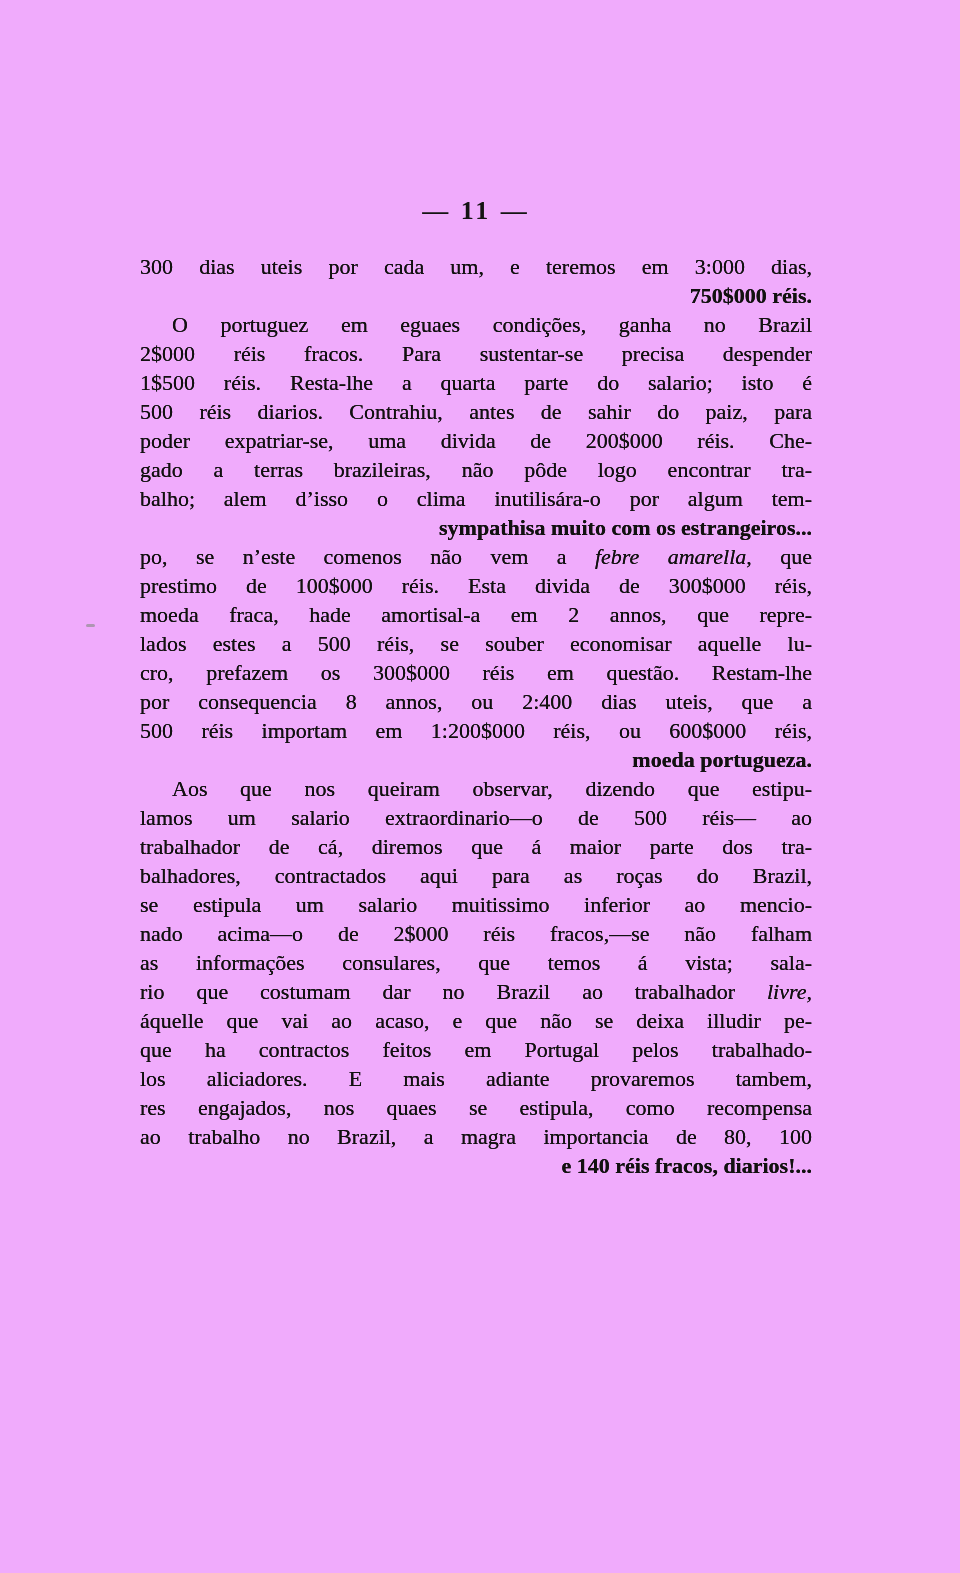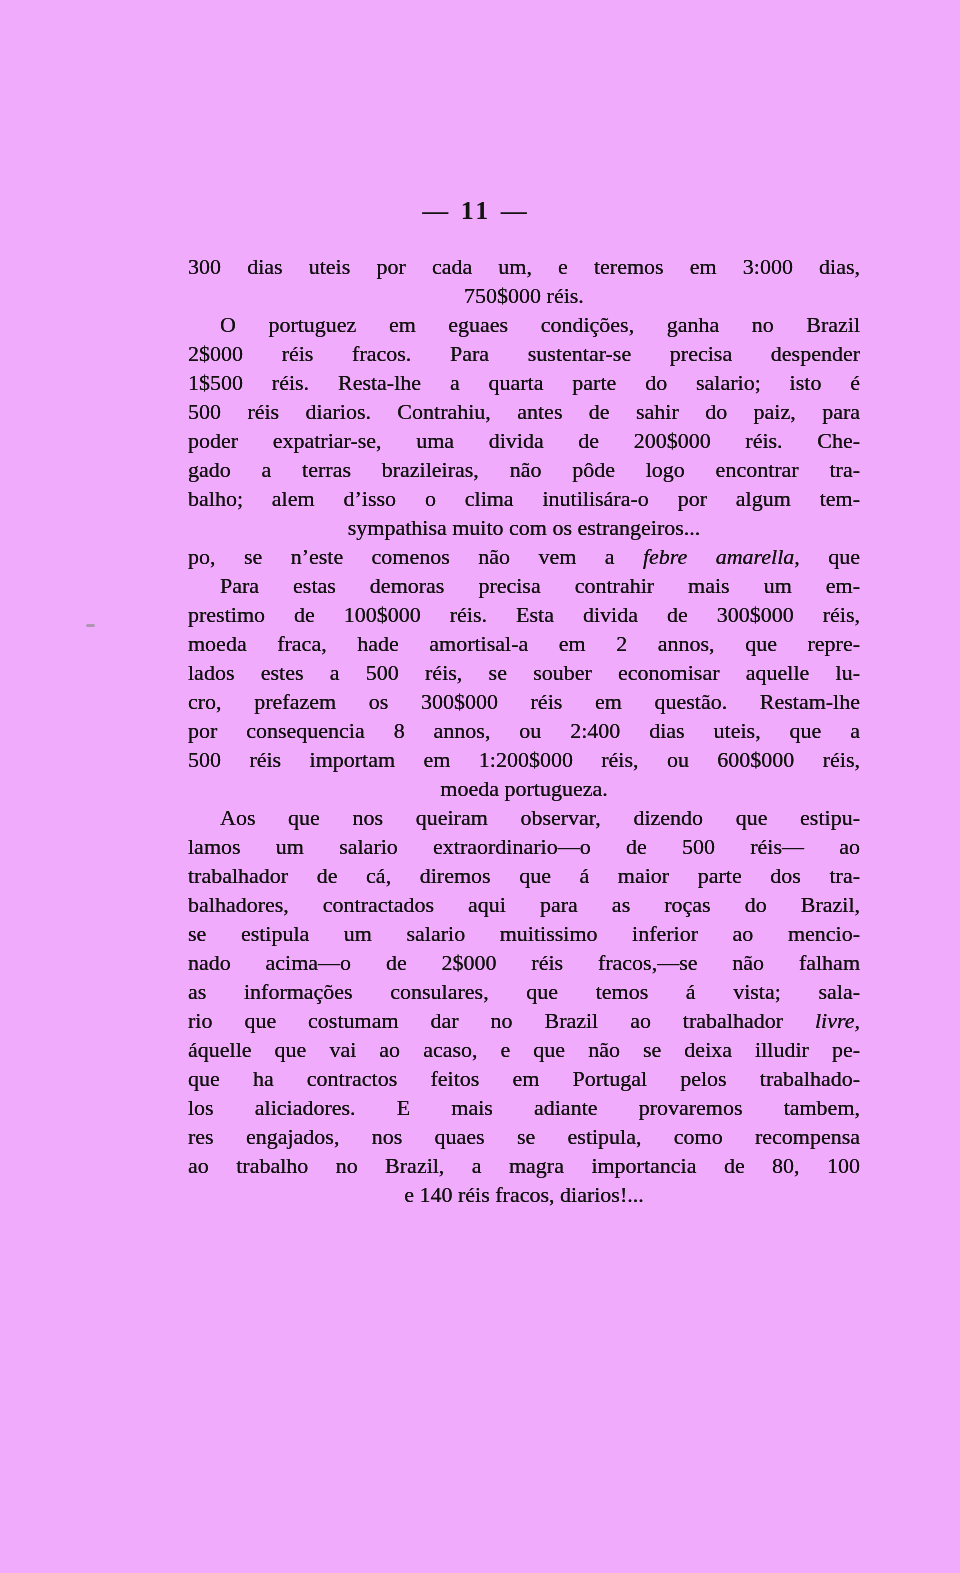--- a/index.html
+++ b/index.html
@@ -28,33 +28,33 @@
     color: #151413;
   }
   .text-block {
     position: absolute;
     top: 252px;
     left: 140px;
     width: 672px;
     font-size: 22px;
     line-height: 29px;
     text-shadow: 0 0 0.4px currentColor; 
-    margin-left: 48px;
   }
   .paragraph { margin: 0; }
   .line {
     text-align: justify;
     text-align-last: justify;
     white-space: normal;
     height: 29px;
     overflow: visible;
   }
   .line.last {
-    text-align: center;
+    text-align: right;
     text-align-last: auto;
+    font-weight: bold;
   }
   .line.indent {
     text-indent: 32px;
   }
   .it { font-style: italic; }
   .margin-artifact {
     position: absolute;
     left: 86px;
     top: 624px;
     width: 9px;
@@ -82,21 +82,20 @@
         <div class="line"><span>2$000 réis fracos. Para sustentar-se precisa despender</span></div>
         <div class="line"><span>1$500 réis. Resta-lhe a quarta parte do salario; isto é</span></div>
         <div class="line"><span>500 réis diarios. Contrahiu, antes de sahir do paiz, para</span></div>
         <div class="line"><span>poder expatriar-se, uma divida de 200$000 réis. Che-</span></div>
         <div class="line"><span>gado a terras brazileiras, não pôde logo encontrar tra-</span></div>
         <div class="line"><span>balho; alem d’isso o clima inutilisára-o por algum tem-</span></div>
         <div class="line last"><span>sympathisa muito com os estrangeiros...</span></div>
         <div class="line"><span>po, se n’este comenos não vem a </span><span class="it">febre amarella,</span><span> que</span></div>
       </div>
       <div class="paragraph">
-        <div class="line indent"><span>Para estas demoras precisa contrahir mais um em-</span></div>
         <div class="line"><span>prestimo de 100$000 réis. Esta divida de 300$000 réis,</span></div>
         <div class="line"><span>moeda fraca, hade amortisal-a em 2 annos, que repre-</span></div>
         <div class="line"><span>lados estes a 500 réis, se souber economisar aquelle lu-</span></div>
         <div class="line"><span>cro, prefazem os 300$000 réis em questão. Restam-lhe</span></div>
         <div class="line"><span>por consequencia 8 annos, ou 2:400 dias uteis, que a</span></div>
         <div class="line"><span>500 réis importam em 1:200$000 réis, ou 600$000 réis,</span></div>
         <div class="line last"><span>moeda portugueza.</span></div>
       </div>
       <div class="paragraph">
         <div class="line indent"><span>Aos que nos queiram observar, dizendo que estipu-</span></div>

